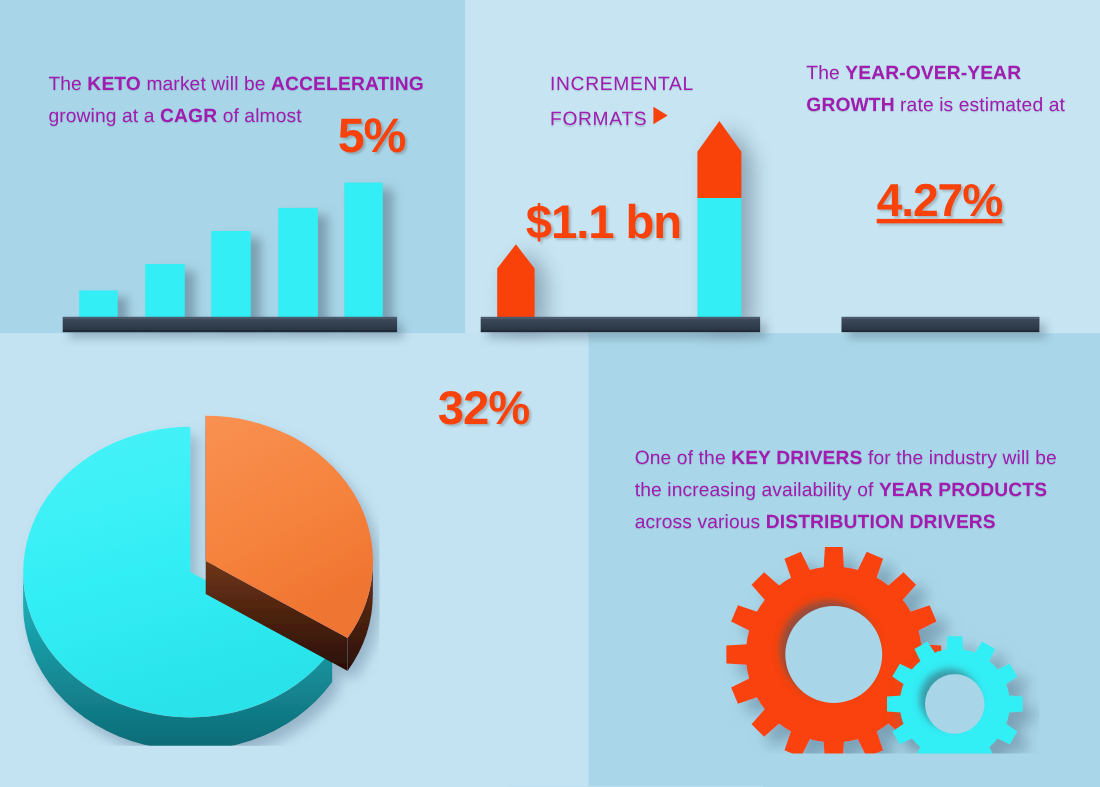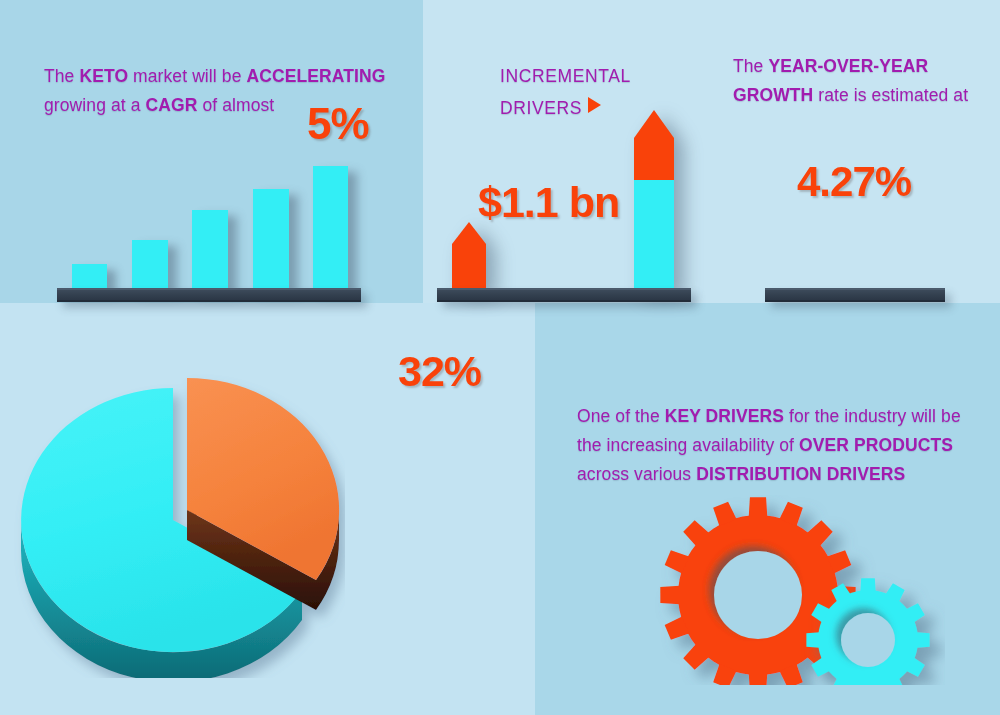--- a/index.html
+++ b/index.html
@@ -41,21 +41,21 @@
   #t-cagr      { left:44px;  top:62px;  width:370px; }
   #fig-5       { left:307px; top:99px;  font-size:44px; }
   #t-incr      { left:500px; top:60px;  width:215px; font-weight:400;
                  letter-spacing:.6px; line-height:32px; font-size:17.5px; }
   #incr-arrow  { display:inline-block; width:0; height:0; vertical-align:1px;
                  margin-left:6px;
                  border-top:8px solid transparent; border-bottom:8px solid transparent;
                  border-left:13px solid #f9420a; }
   #fig-bn      { left:478px; top:152px; font-size:43px;margin-top:26px; }
   #t-yoy       { left:733px; top:52px;  width:240px; }
-  #fig-427     { left:797px; top:158px; font-size:42px; }
+  #fig-427     { left:797px; top:158px; font-size:42px;text-decoration:underline; }
   #fig-32      { left:370px; top:347px; font-size:43px;margin-left:28px; }
   #t-pie       { left:370px; top:407px; width:160px; }
   #t-driver    { left:577px; top:402px; width:390px; }
 
   
   .base {
     position:absolute;
     background:linear-gradient(#3c4a5a 0%, #323f4e 55%, #2b3746 100%);
     border-top:2px solid #4a5a6c;
     border-bottom:2px solid #222c39;
@@ -99,21 +99,21 @@
     <div class="bar" style="left:72px;  top:264px; width:35px; height:26px;"></div>
     <div class="bar" style="left:132px; top:240px; width:36px; height:50px;"></div>
     <div class="bar" style="left:192px; top:210px; width:36px; height:80px;"></div>
     <div class="bar" style="left:253px; top:189px; width:36px; height:101px;"></div>
     <div class="bar" style="left:313px; top:166px; width:35px; height:124px;"></div>
     <div class="base" style="left:57px; top:288px; width:304px; height:14px;"></div>
   </div>
 
   <div class="txt" id="t-incr">
     <span>INCREMENTAL</span><br>
-    <span>DRIVERS</span><span id="incr-arrow"></span>
+    <span>FORMATS</span><span id="incr-arrow"></span>
   </div>
   <div class="bigfig" id="fig-bn">$1.1 bn</div>
 
   <div>
 
     <svg class="rocket" style="left:448px; top:222px;" width="42" height="70" viewBox="0 0 42 70">
       <polygon points="21,0 38,22 38,70 4,70 4,22" fill="#f9420a"></polygon>
     </svg>
 
     <svg class="rocket" style="left:630px; top:110px;" width="48" height="182" viewBox="0 0 48 182">
@@ -190,21 +190,21 @@
 
           <path d="M 168,162 L 168,30
                    A 152,132 0 0 1 297,232 Z" fill="url(#gOrangeTop)"></path>
         </g>
       </g>
     </svg>
   </div>
 
   <div class="bigfig" id="fig-32">32%</div>
 
-  <div class="txt" id="t-driver">One of the <b>KEY DRIVERS</b> for the industry will be the increasing availability of <b>OVER PRODUCTS</b> across various <b>DISTRIBUTION DRIVERS</b></div>
+  <div class="txt" id="t-driver">One of the <b>KEY DRIVERS</b> for the industry will be the increasing availability of <b>YEAR PRODUCTS</b> across various <b>DISTRIBUTION DRIVERS</b></div>
 
   <div id="gears">
     <svg width="290" height="190" viewBox="0 0 290 190">
       <defs>
         <filter id="gearShadow" x="-30%" y="-30%" width="180%" height="180%">
           <feDropShadow dx="11" dy="10" stdDeviation="7" flood-color="#55748d" flood-opacity="0.55"></feDropShadow>
         </filter>
         <filter id="hubShadow" x="-60%" y="-60%" width="240%" height="240%">
           <feDropShadow dx="-5" dy="-5" stdDeviation="3.5" flood-color="#3d5568" flood-opacity="0.55"></feDropShadow>
         </filter>

